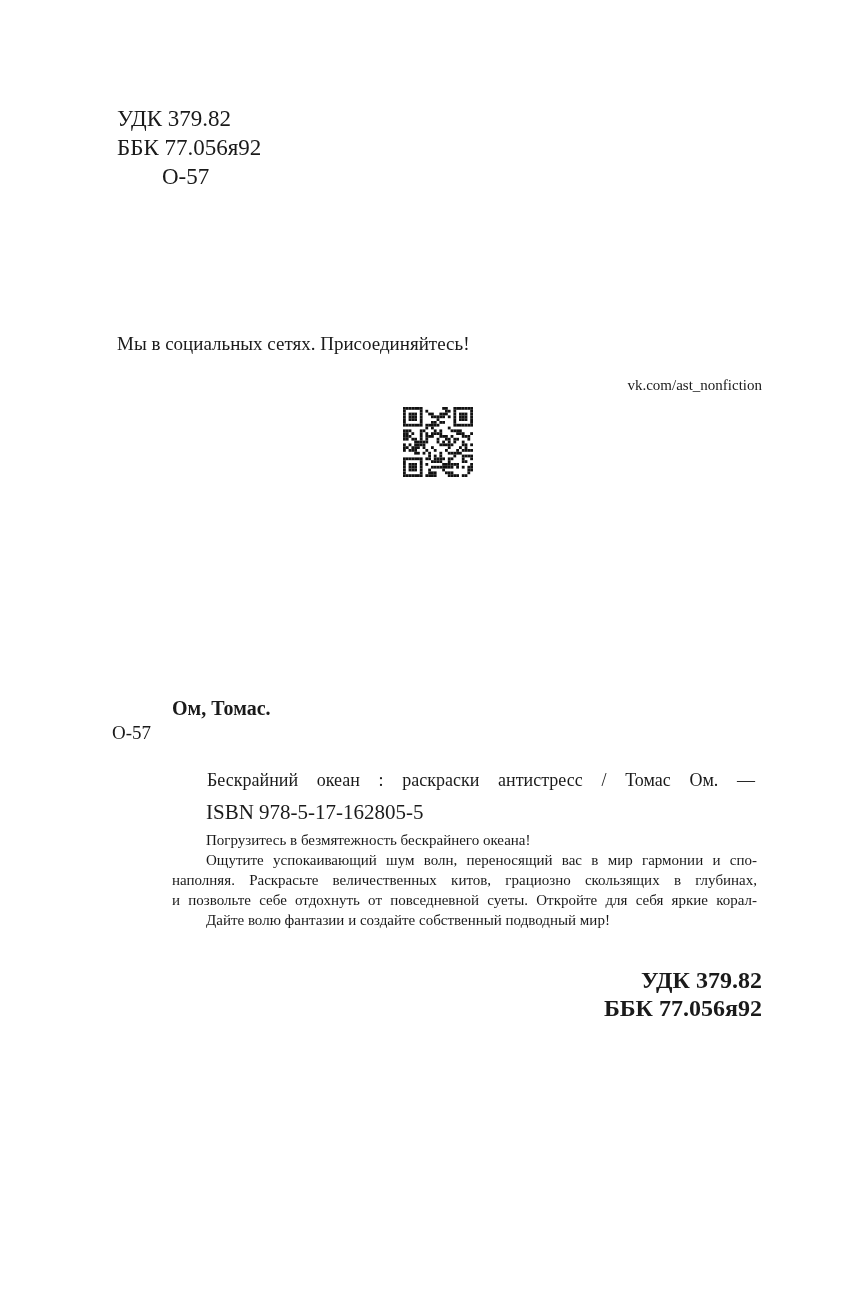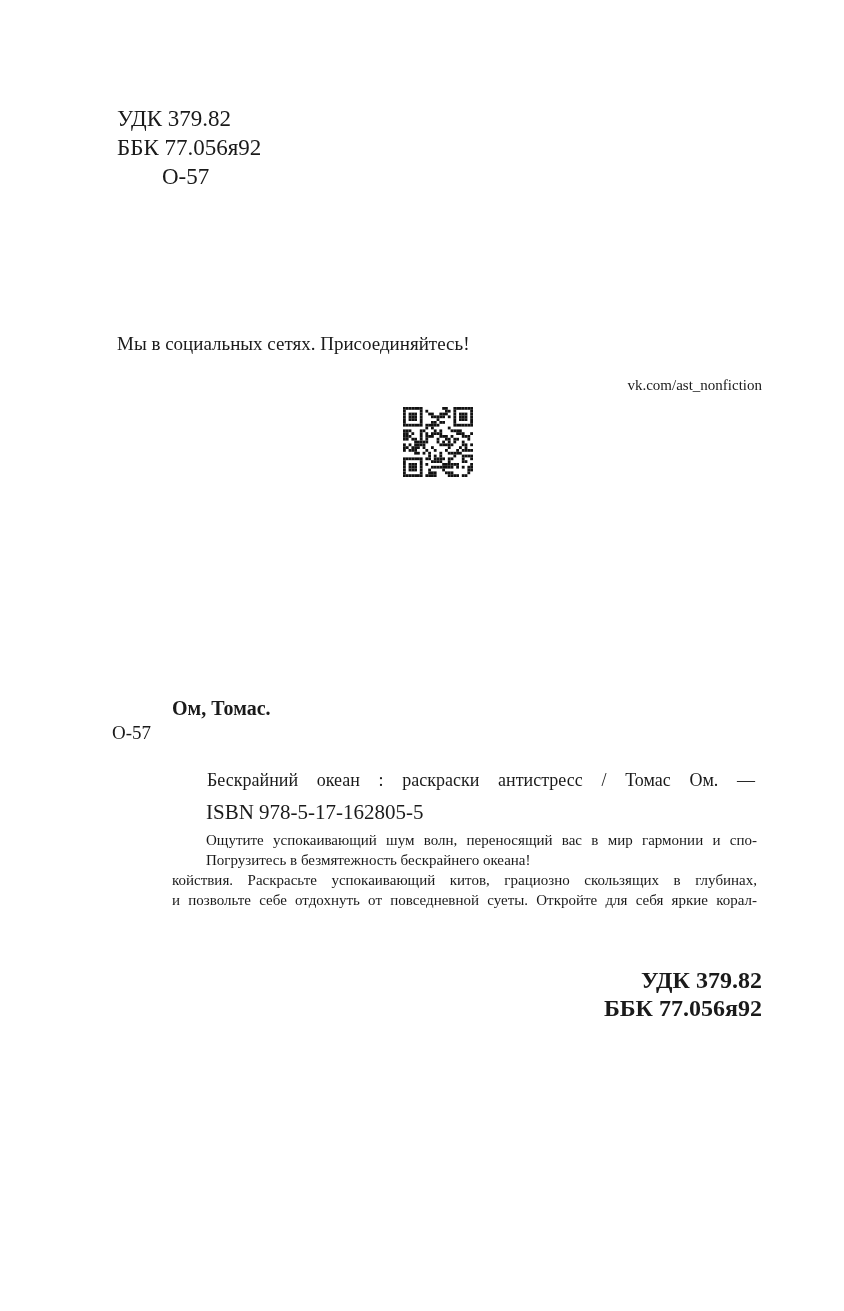--- a/index.html
+++ b/index.html
@@ -359,24 +359,25 @@
   <div class="bib-author">Ом, Томас.</div>
   <div class="bib-code">О-57</div>
 
   <div class="bib-lines">
     <div class="l j ind">Бескрайний океан : раскраски антистресс / Томас Ом. —</div>
   </div>
 
   <div class="bib-isbn">ISBN 978-5-17-162805-5</div>
 
   <div class="annotation">
+    <div class="ind">Погрузитесь в безмятежность бескрайнего океана!</div>
     <div class="ind j">Ощутите успокаивающий шум волн, переносящий вас в мир гармонии и спо-</div>
-    <div class="ind">Погрузитесь в безмятежность бескрайнего океана!</div>
-    <div class="j">койствия. Раскрасьте успокаивающий китов, грациозно скользящих в глубинах,</div>
+    <div class="j">наполняя. Раскрасьте величественных китов, грациозно скользящих в глубинах,</div>
     <div class="j">и позвольте себе отдохнуть от повседневной суеты. Откройте для себя яркие корал-</div>
+    <div class="ind">Дайте волю фантазии и создайте собственный подводный мир!</div>
   </div>
 
   <div class="udk-right">
     <div>УДК 379.82</div>
     <div>ББК 77.056я92</div>
   </div>
 
   <div class="footer-isbn">ISBN 978-5-17-162805-5</div>
 
 </div>

